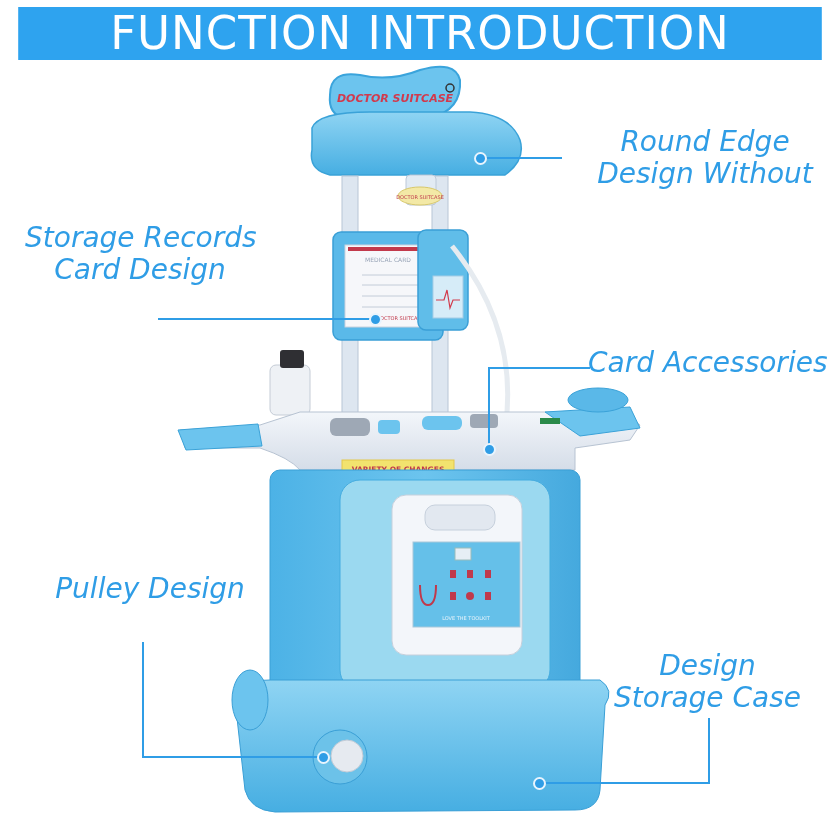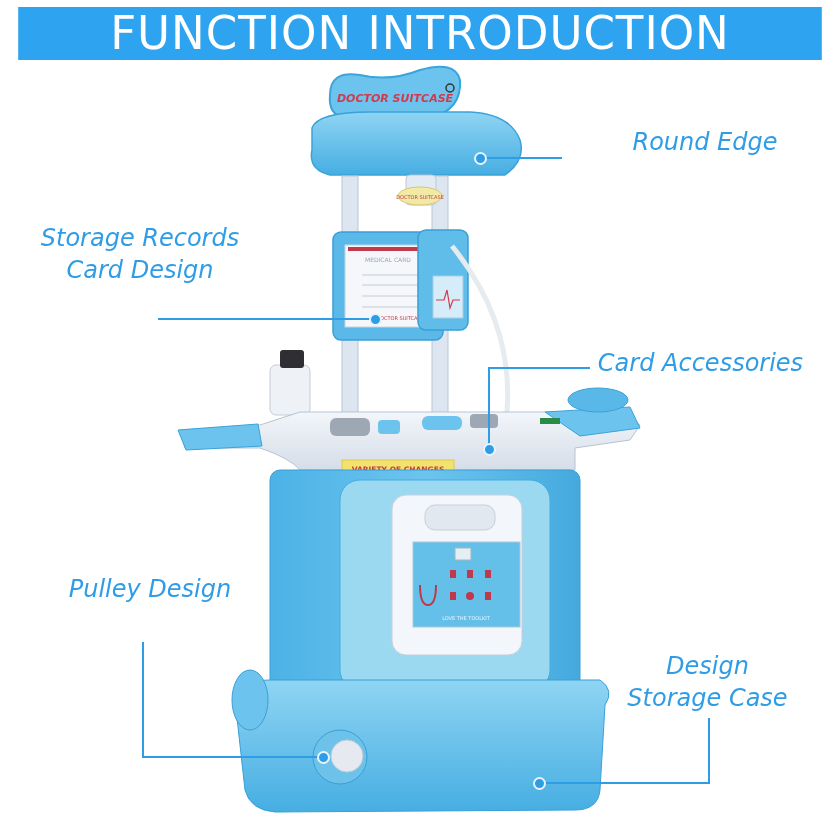--- a/index.html
+++ b/index.html
@@ -1,19 +1,19 @@
 <!DOCTYPE html>
 <html><head>
 <meta charset="utf-8">
 <style>
   html,body{margin:0;padding:0;background:#fff;}
   body{width:840px;height:840px;position:relative;overflow:hidden;font-family:"DejaVu Sans",sans-serif;}
   .banner{position:absolute;left:10px;top:7px;width:820px;height:53px;background:#2ea3ef;color:#fff;
     font-family:"DejaVu Sans",sans-serif;font-size:46px;line-height:53px;text-align:center;letter-spacing:1px;transform:scaleX(0.98);}
-  .label{position:absolute;color:#2f9de6;font-family:"DejaVu Sans",sans-serif;font-style:italic;font-size:24px;line-height:32px;text-align:center;white-space:nowrap;}
+  .label{position:absolute;color:#2f9de6;font-family:"DejaVu Sans",sans-serif;font-style:italic;font-size:28px;line-height:32px;text-align:center;white-space:nowrap;}
   .line{position:absolute;background:#2f9de6;}
   .dot{position:absolute;width:9px;height:9px;border-radius:50%;background:#2f9de6;border:2px solid #e8f4fd;}
   .prod{position:absolute;}
   svg text{font-family:"DejaVu Sans",sans-serif;}
 </style>
 </head>
 <body>
 
 <div class="banner">
   <span>FUNCTION INTRODUCTION</span>
@@ -108,20 +108,21 @@
   <path d="M235 700 Q240 680 270 680 L600 680 Q615 690 605 705 L600 790 Q598 810 575 810 L275 812 Q250 810 245 790 Z" fill="url(#bl)" stroke="#3a9fd6"></path>
 
   <ellipse cx="250" cy="700" rx="18" ry="30" fill="#6cc4ee" stroke="#3a9fd6"></ellipse>
 
   <circle cx="340" cy="757" r="27" fill="#6cc2e9" stroke="#3a9fd6"></circle>
   <circle cx="347" cy="756" r="16" fill="#e6eaf0" stroke="#c3cbd6"></circle>
 </svg>
 
 <div class="label" style="left:585px;top:126px;width:240px;">
   <div>Round Edge</div>
+  <div>Design Without</div>
 </div>
 <div class="line" style="left:482px;top:157px;width:80px;height:2px;"></div>
 <div class="dot" style="left:474px;top:152px;"></div>
 
 <div class="label" style="left:25px;top:222px;width:230px;">
   <div>Storage Records</div>
   <div>Card Design</div>
 </div>
 <div class="line" style="left:158px;top:318px;width:215px;height:2px;"></div>
 <div class="dot" style="left:369px;top:313px;"></div>

